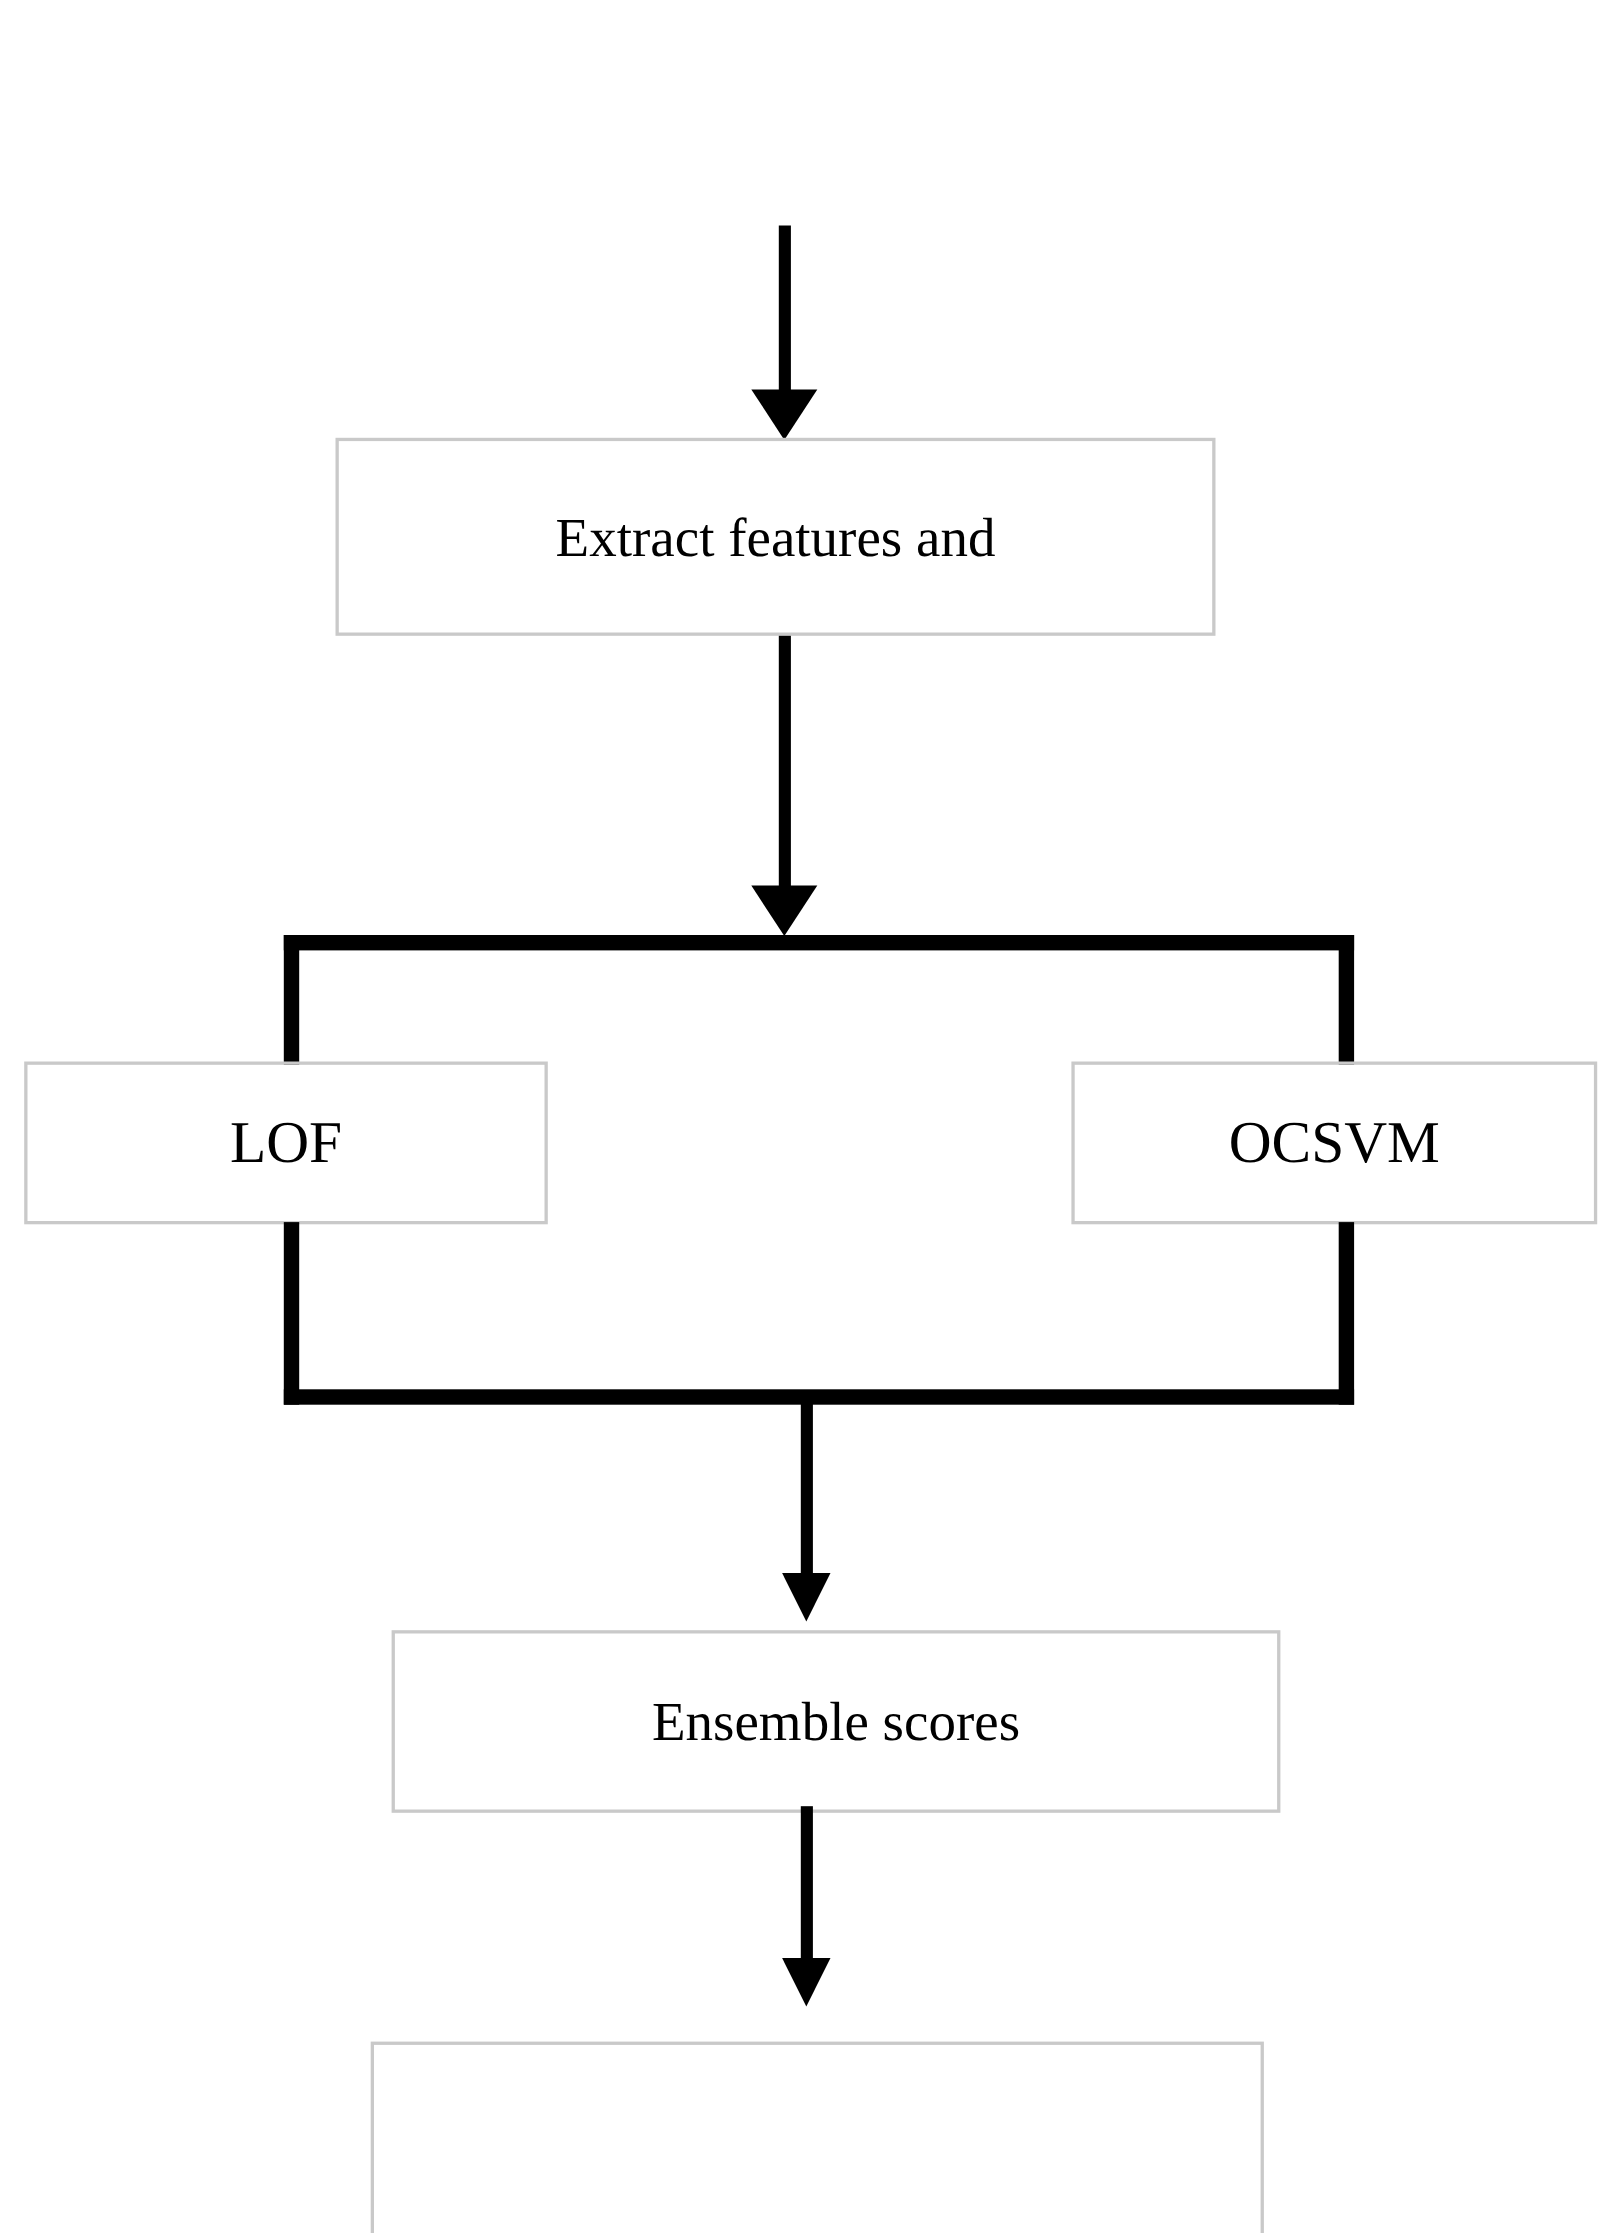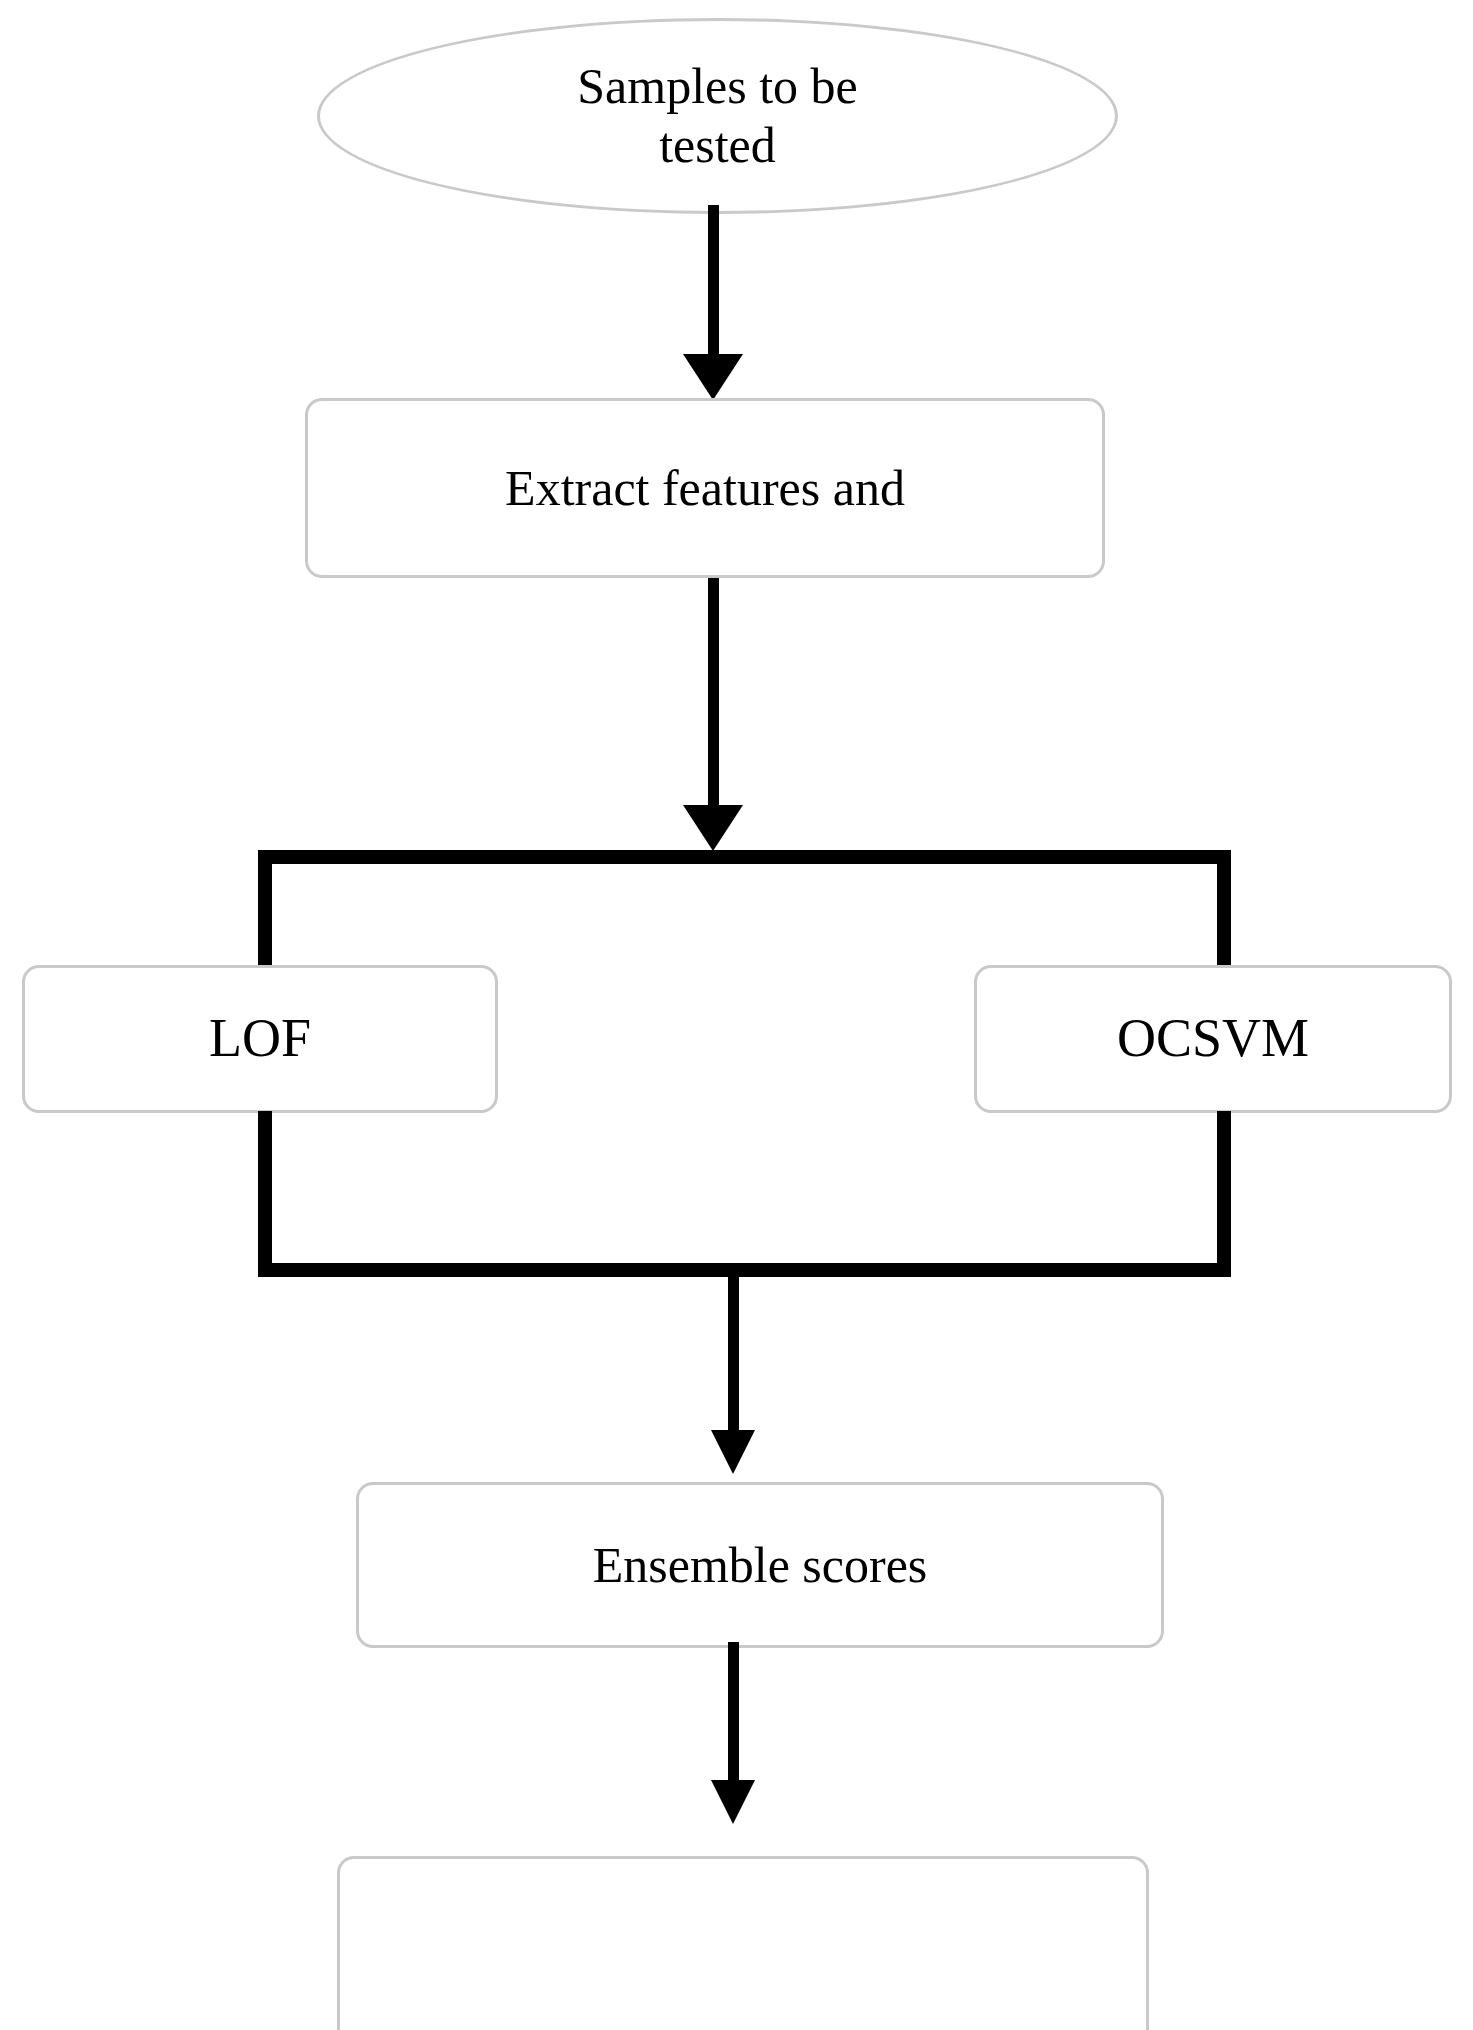--- a/index.html
+++ b/index.html
@@ -22,21 +22,20 @@
   .node {
     position: absolute;
     box-sizing: border-box;
     display: flex;
     align-items: center;
     justify-content: center;
     text-align: center;
     color: #000000;
     background: transparent;
     line-height: 1.18;
-    border-radius: 17px;
   }
 
   .ellipse {
     border: 3px solid #c9c9c9;
     border-radius: 50%;
   }
 
   .rect {
     border: 3px solid #c9c9c9;
   }
@@ -62,26 +61,20 @@
     border-left: 22px solid transparent;
     border-right: 22px solid transparent;
     border-top: 44px solid #000000;
   }
 </style>
 </head>
 <body>
 
 <div id="canvas">
 
-  <div class="node ellipse" style="left:317px; top:18px; width:801px; height:196px; font-size:50px;">
-    <span style="display:block; padding:0 90px;">
-      <span>Samples to be</span><br>
-      <span>tested</span>
-    </span>
-  </div>
 
   <div class="vline" style="left:708px; top:205px; width:11px; height:155px;"></div>
   <div class="arrowhead" style="left:683px; top:354px;"></div>
 
   <div class="node rect" style="left:305px; top:398px; width:800px; height:180px; font-size:50px;">
     <span>
       <span>Extract features and</span><br>
     </span>
   </div>
 

